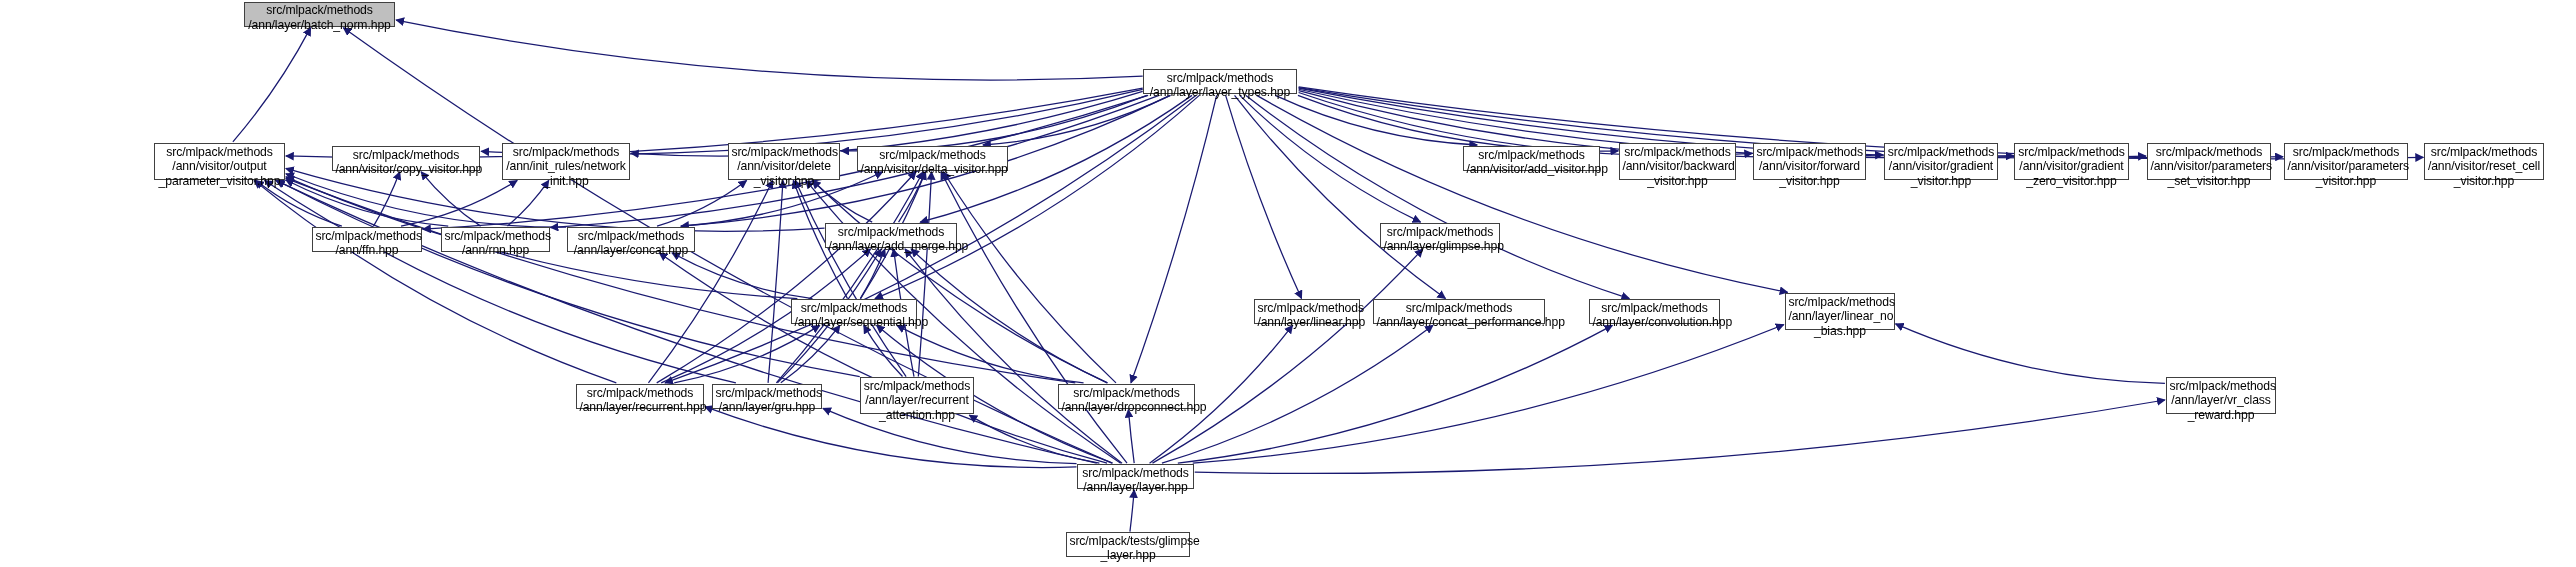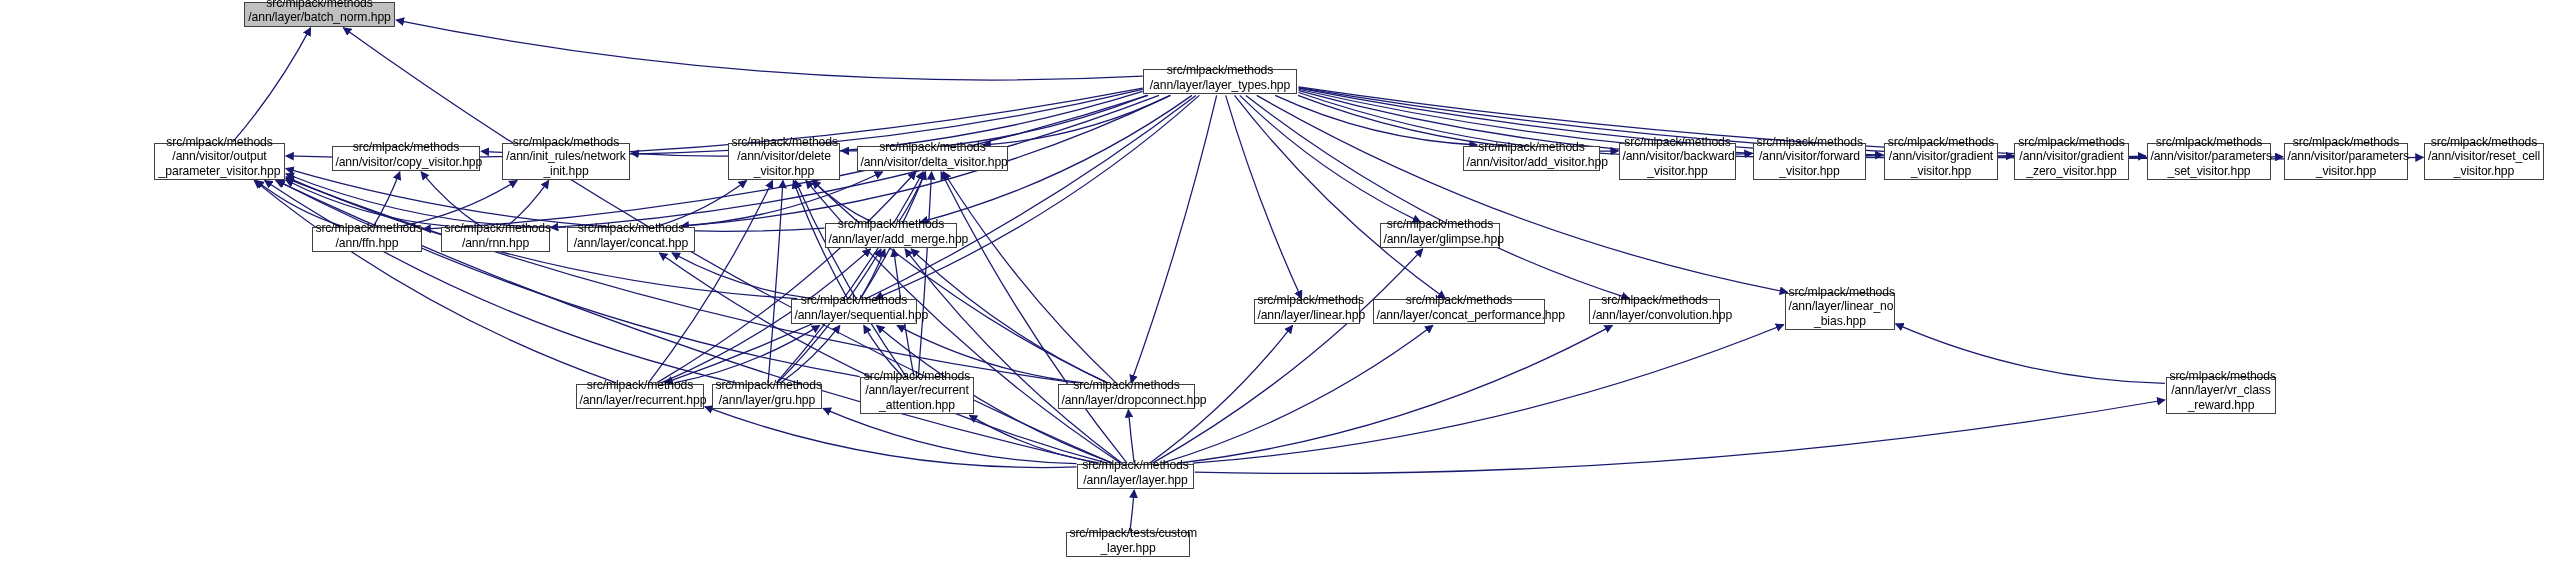--- a/index.html
+++ b/index.html
@@ -22,21 +22,21 @@
     left: 0;
     top: 0;
     width: 2576px;
     height: 568px;
     pointer-events: none;
   }
   .node {
     position: absolute;
     box-sizing: border-box;
     display: flex;
-    align-items: flex-end;
+    align-items: flex-start;
     justify-content: center;
     text-align: center;
     background: #ffffff;
     border: 0.8px solid #404040;
     color: #000000;
     font-size: 12.2px;
     line-height: 1.18;
     letter-spacing: -0.1px;
     white-space: pre-line;
     padding: 0.8px 2.4px;
@@ -216,17 +216,17 @@
       <div class="node" style="left: 860px; top: 377px; width: 114px; height: 37px;"><span class="label">src/mlpack/methods
 /ann/layer/recurrent
 _attention.hpp</span></div>
       <div class="node" style="left: 1058px; top: 384px; width: 137px; height: 25px;"><span class="label">src/mlpack/methods
 /ann/layer/dropconnect.hpp</span></div>
       <div class="node" style="left: 2166px; top: 377px; width: 110px; height: 37px;"><span class="label">src/mlpack/methods
 /ann/layer/vr_class
 _reward.hpp</span></div>
       <div class="node" style="left: 1077px; top: 464px; width: 117px; height: 25px;"><span class="label">src/mlpack/methods
 /ann/layer/layer.hpp</span></div>
-      <div class="node" style="left: 1066px; top: 532px; width: 124px; height: 25px;"><span class="label">src/mlpack/tests/custom
+      <div class="node" style="left: 1066px; top: 532px; width: 124px; height: 25px;"><span class="label">src/mlpack/tests/glimpse
 _layer.hpp</span></div>
     </div>
 </div>
 
 
 </body></html>

